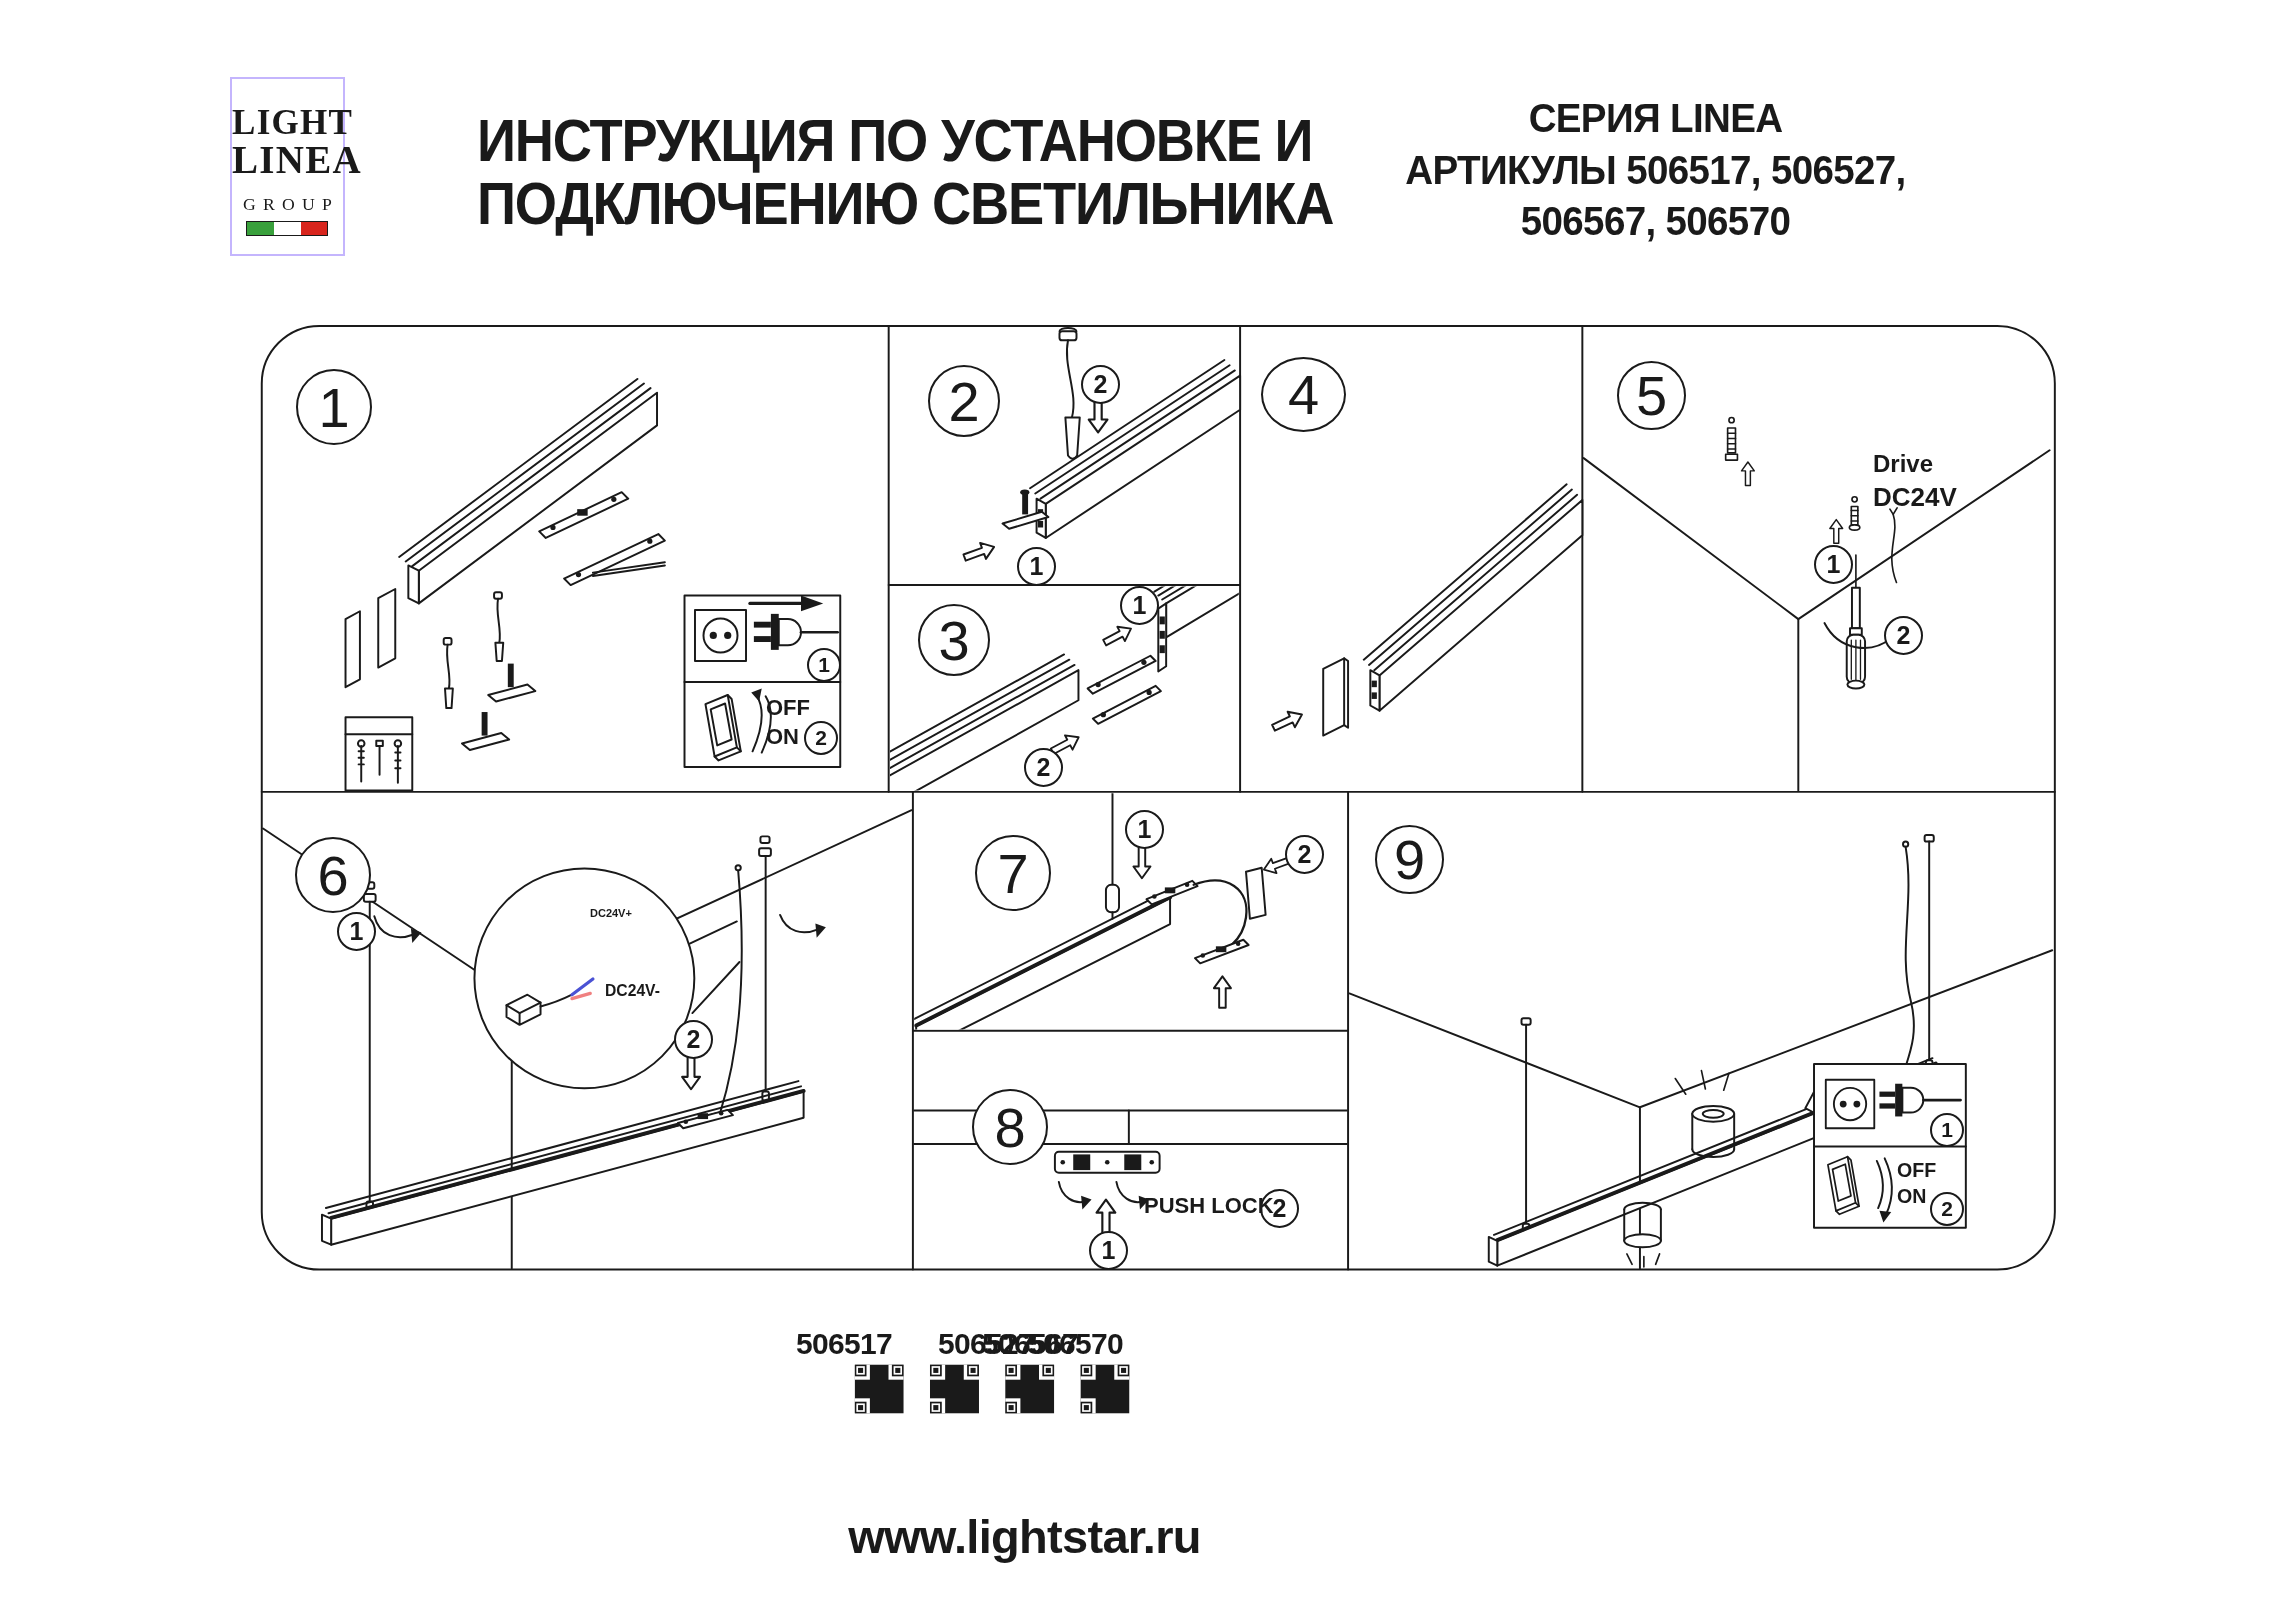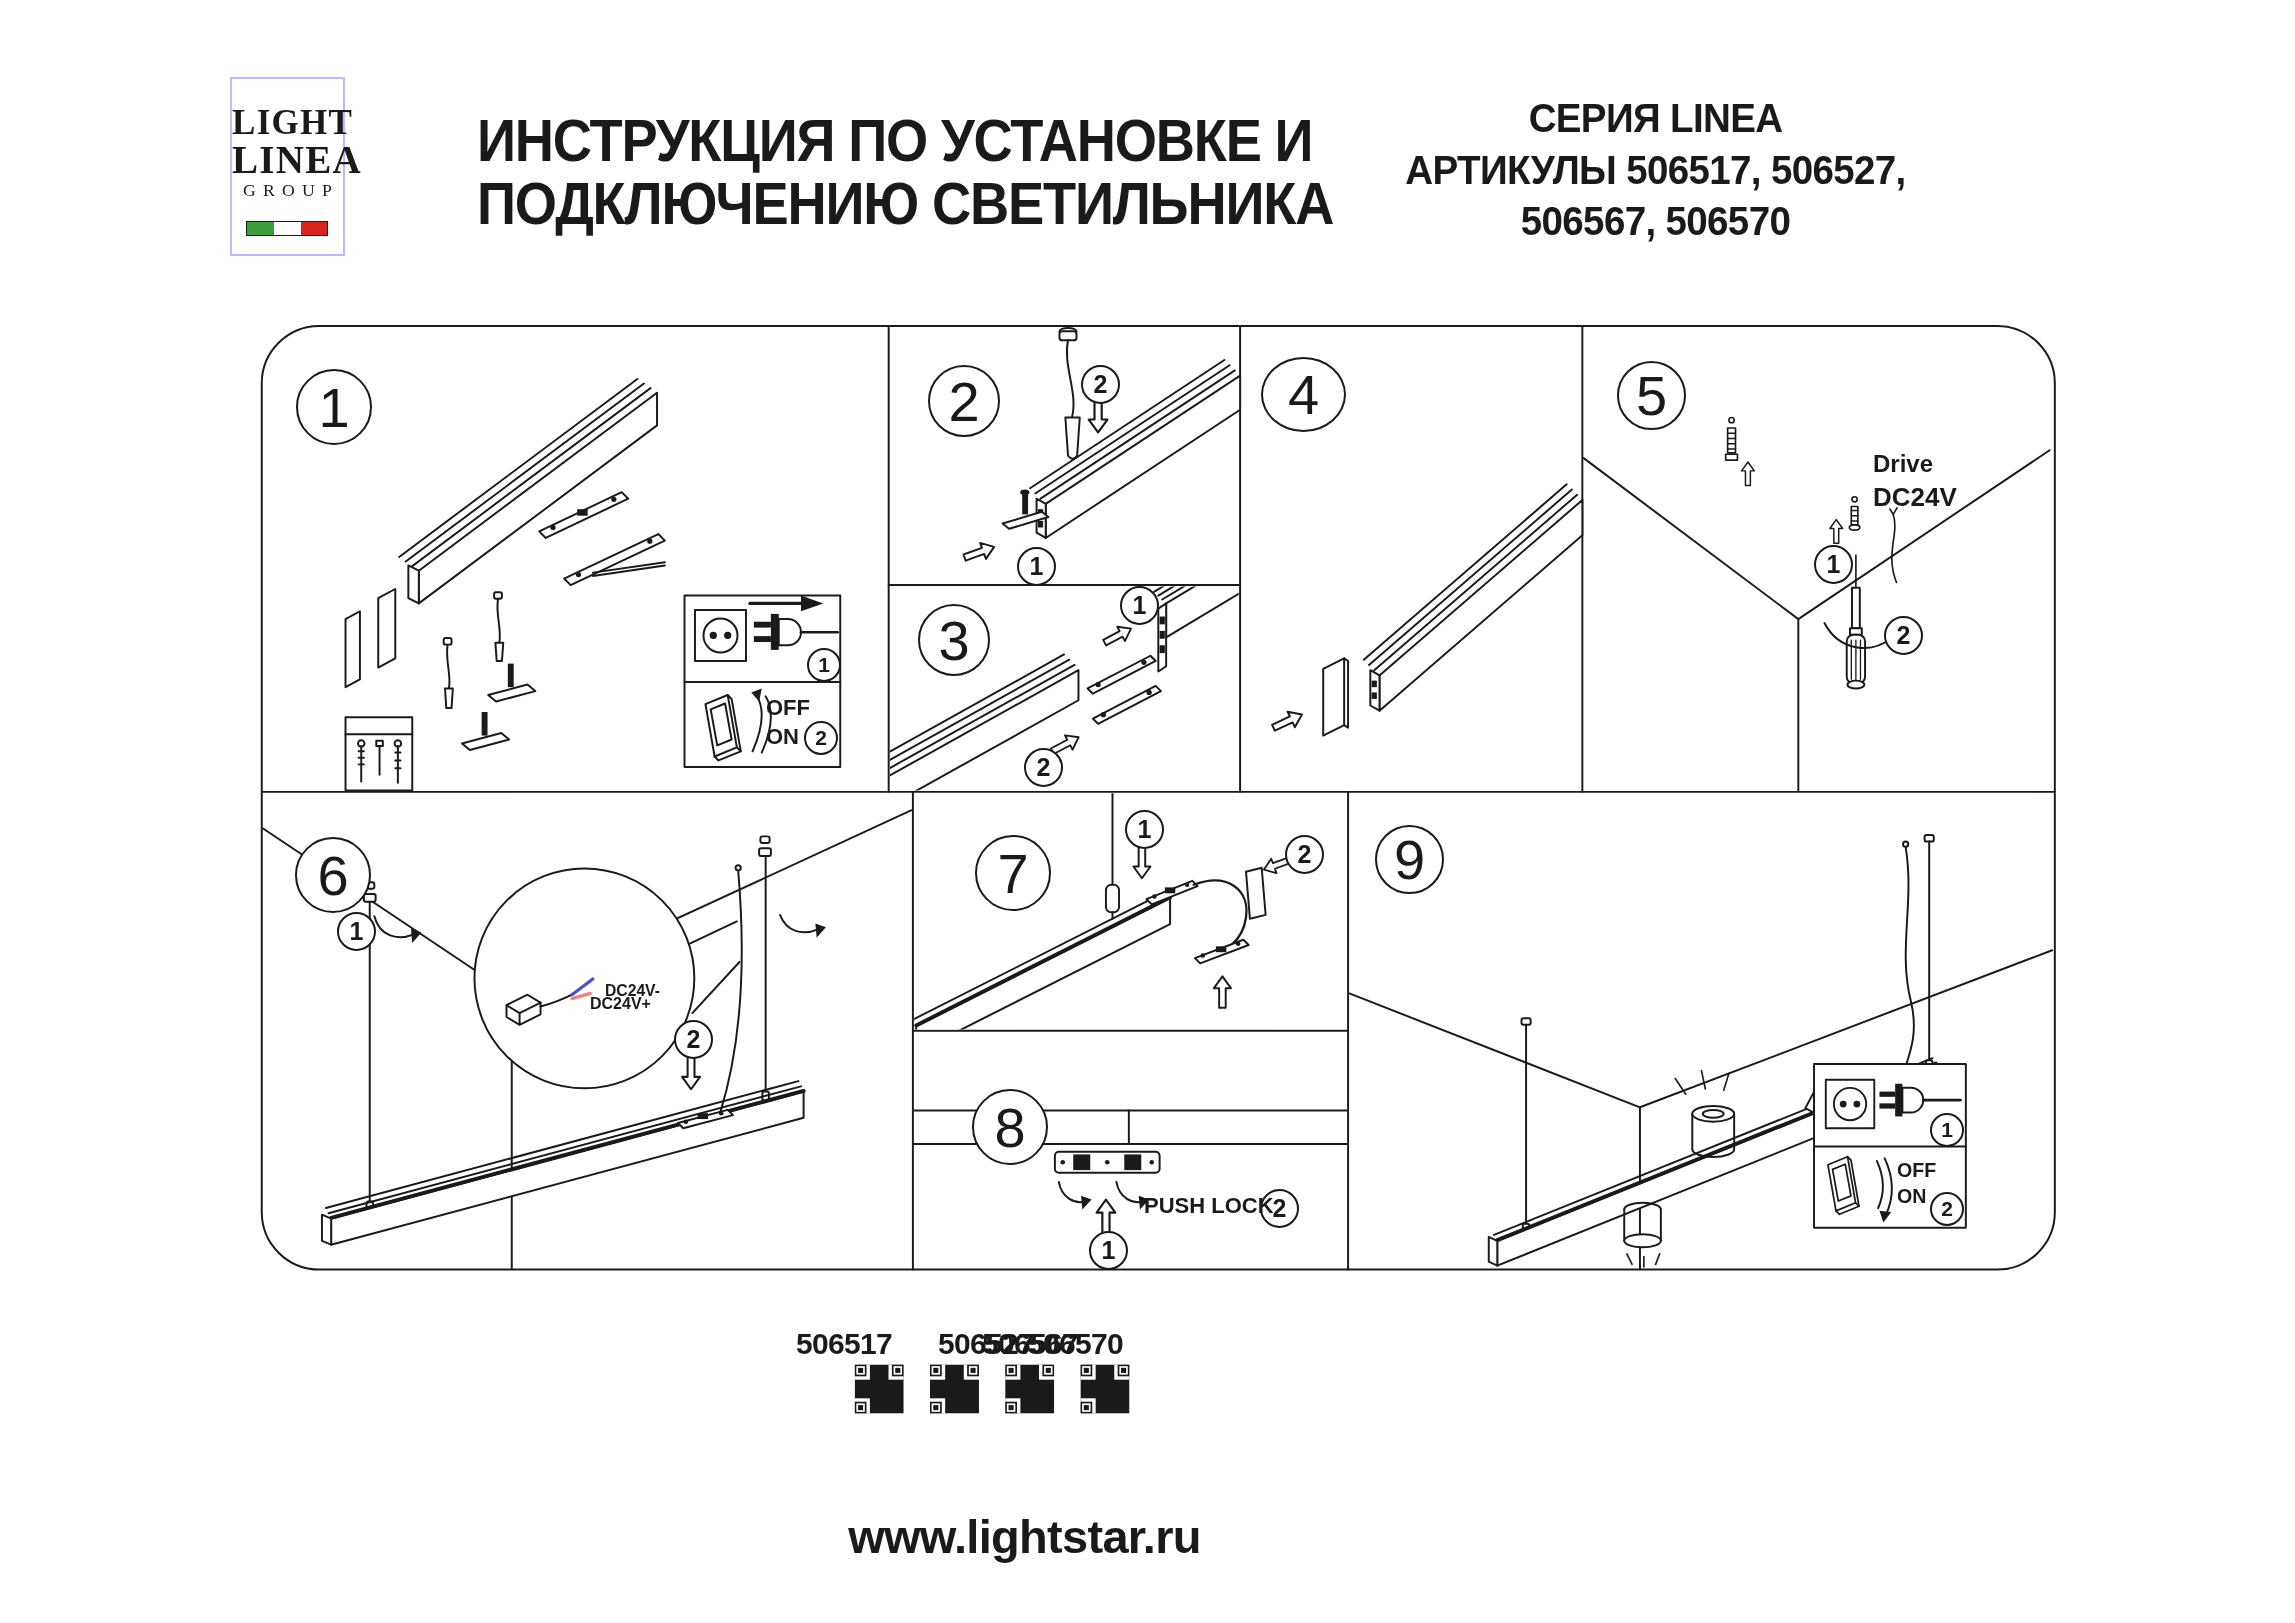--- a/index.html
+++ b/index.html
@@ -4,21 +4,21 @@
 <style>
   html,body{margin:0;padding:0;background:#fff;}
   .page{position:relative;width:2295px;height:1623px;background:#fff;overflow:hidden;
         font-family:"Liberation Sans",sans-serif;color:#1a1a1a;}
   svg.art{position:absolute;left:0;top:0;}
   
   .logo-box{position:absolute;left:230px;top:77px;width:111px;height:175px;border:2px solid #c4b5fd;
             text-align:center;font-family:"Liberation Serif",serif;}
   .logo-light{margin-top:26px;font-size:35px;font-weight:700;letter-spacing:1.3px;line-height:1.0;}
   .logo-star{font-size:39px;font-weight:700;letter-spacing:1.3px;line-height:1.0;}
-  .logo-group{margin-top:3px;font-size:17.7px;letter-spacing:7.2px;text-indent:7.2px;line-height:1.0;}
+  .logo-group{margin-top:17px;font-size:17.7px;letter-spacing:7.2px;text-indent:7.2px;line-height:1.0;}
   .logo-flag{position:absolute;left:14.4px;bottom:18.3px;width:80px;height:13px;border:1.3px solid #1a1a1a;display:flex;}
   .logo-flag span{flex:1;height:100%;}
   .title{position:absolute;left:477px;top:110px;font-size:59px;font-weight:700;line-height:1.06;
          letter-spacing:-1.3px;transform:scaleX(0.92);transform-origin:left top;white-space:nowrap;}
   .series-block{position:absolute;left:1361px;top:93px;width:589px;text-align:center;
                 font-size:41px;font-weight:700;line-height:1.26;letter-spacing:-0.7px;
                 transform:scaleX(0.94);transform-origin:center top;}
   
   .pnum{position:absolute;border:2.3px solid #1a1a1a;border-radius:50%;background:#fff;
         display:flex;align-items:center;justify-content:center;font-size:56px;font-weight:400;}
@@ -544,21 +544,21 @@
   <div class="step sm" style="left:1930px;top:1192px;">
       <span>2</span>
     </div>
 
   <div class="lbl" style="left:766px;top:695px;font-size:22px;">OFF</div>
   <div class="lbl" style="left:766px;top:724px;font-size:22px;">ON</div>
 
   <div class="lbl" style="left:1873px;top:450px;font-size:24px;">Drive</div>
   <div class="lbl" style="left:1873px;top:482px;font-size:26px;">DC24V</div>
 
-  <div class="lbl" style="left:590px;top:995px;font-size:16px;text-align:center;">DC24V+</div>
+  <div class="lbl" style="left:590px;top:907px;font-size:11px;text-align:center;">DC24V+</div>
   <div class="lbl" style="left:605px;top:982px;font-size:15.7px;">DC24V-</div>
 
   <div class="lbl" style="left:1144px;top:1193px;font-size:22px;">PUSH LOCK</div>
 
   <div class="lbl" style="left:1897px;top:1159px;font-size:19.6px;">OFF</div>
   <div class="lbl" style="left:1897px;top:1185px;font-size:19.6px;">ON</div>
 
   <div class="qr-label" style="left:794px;top:1327px;text-align:right;">506517</div>
   <div class="qr-label" style="left:905px;top:1327px;margin-left:32px;">506527</div>
   <div class="qr-label" style="left:981px;top:1327px;">506567</div>

